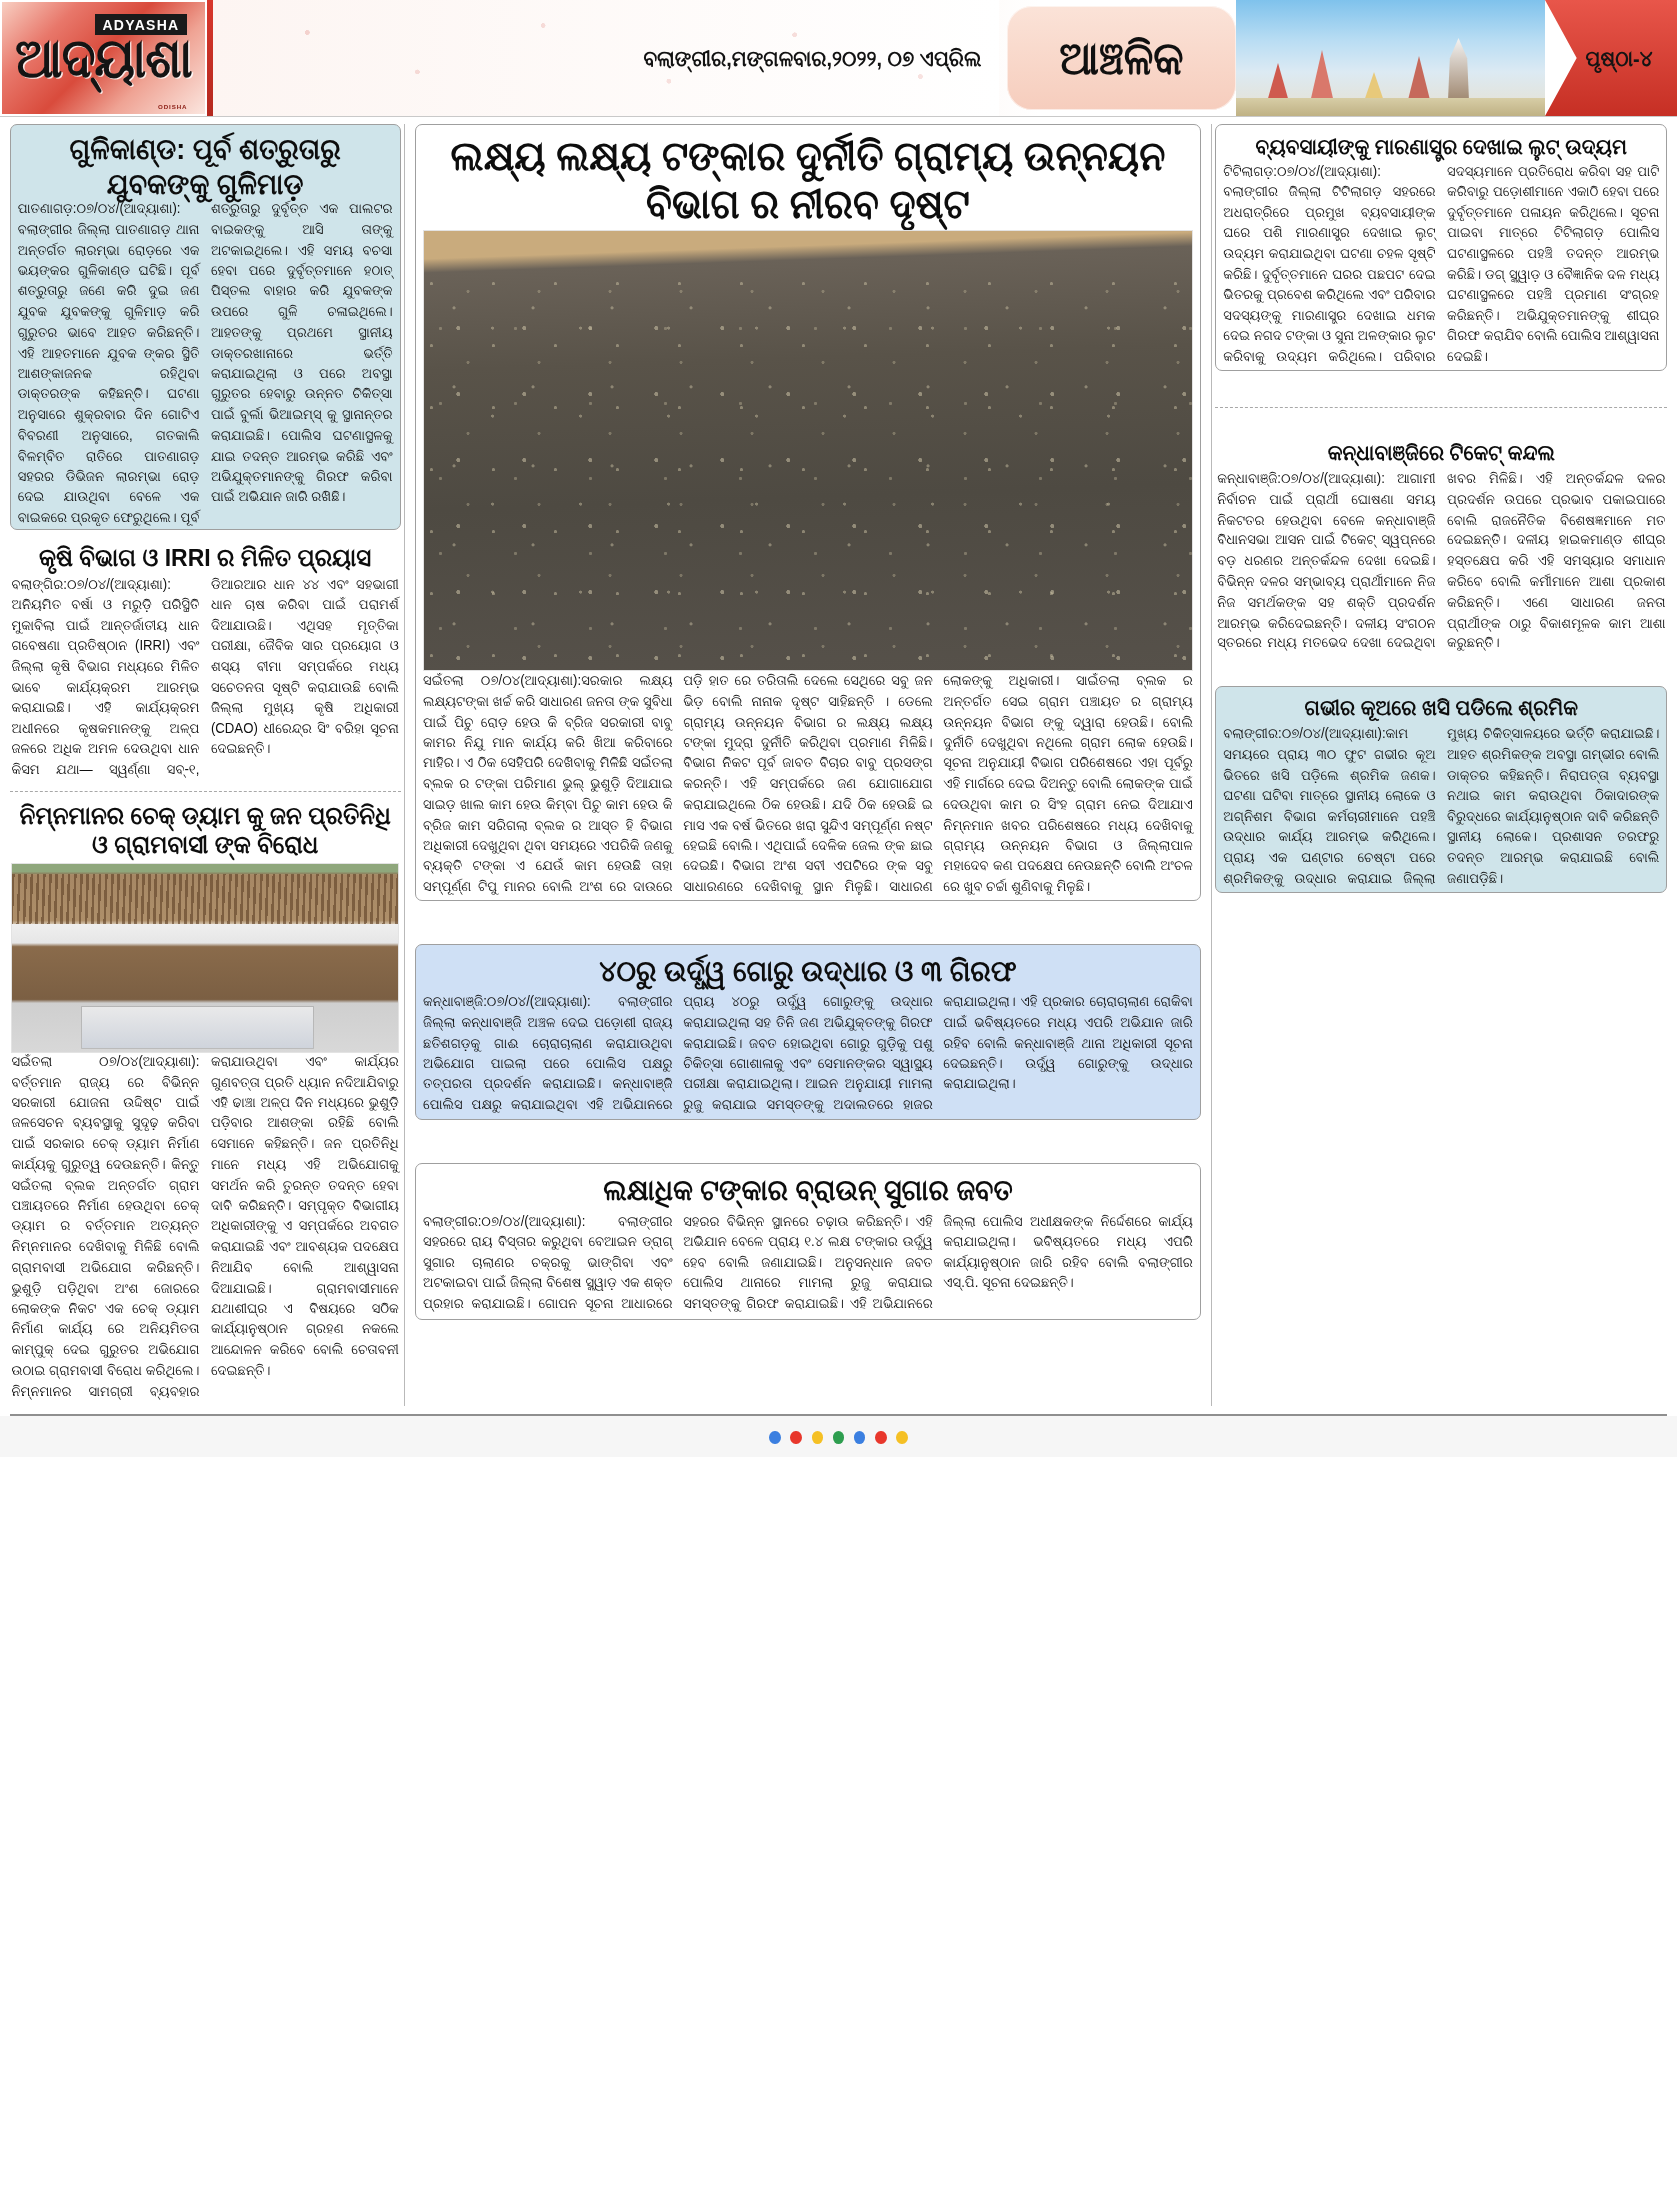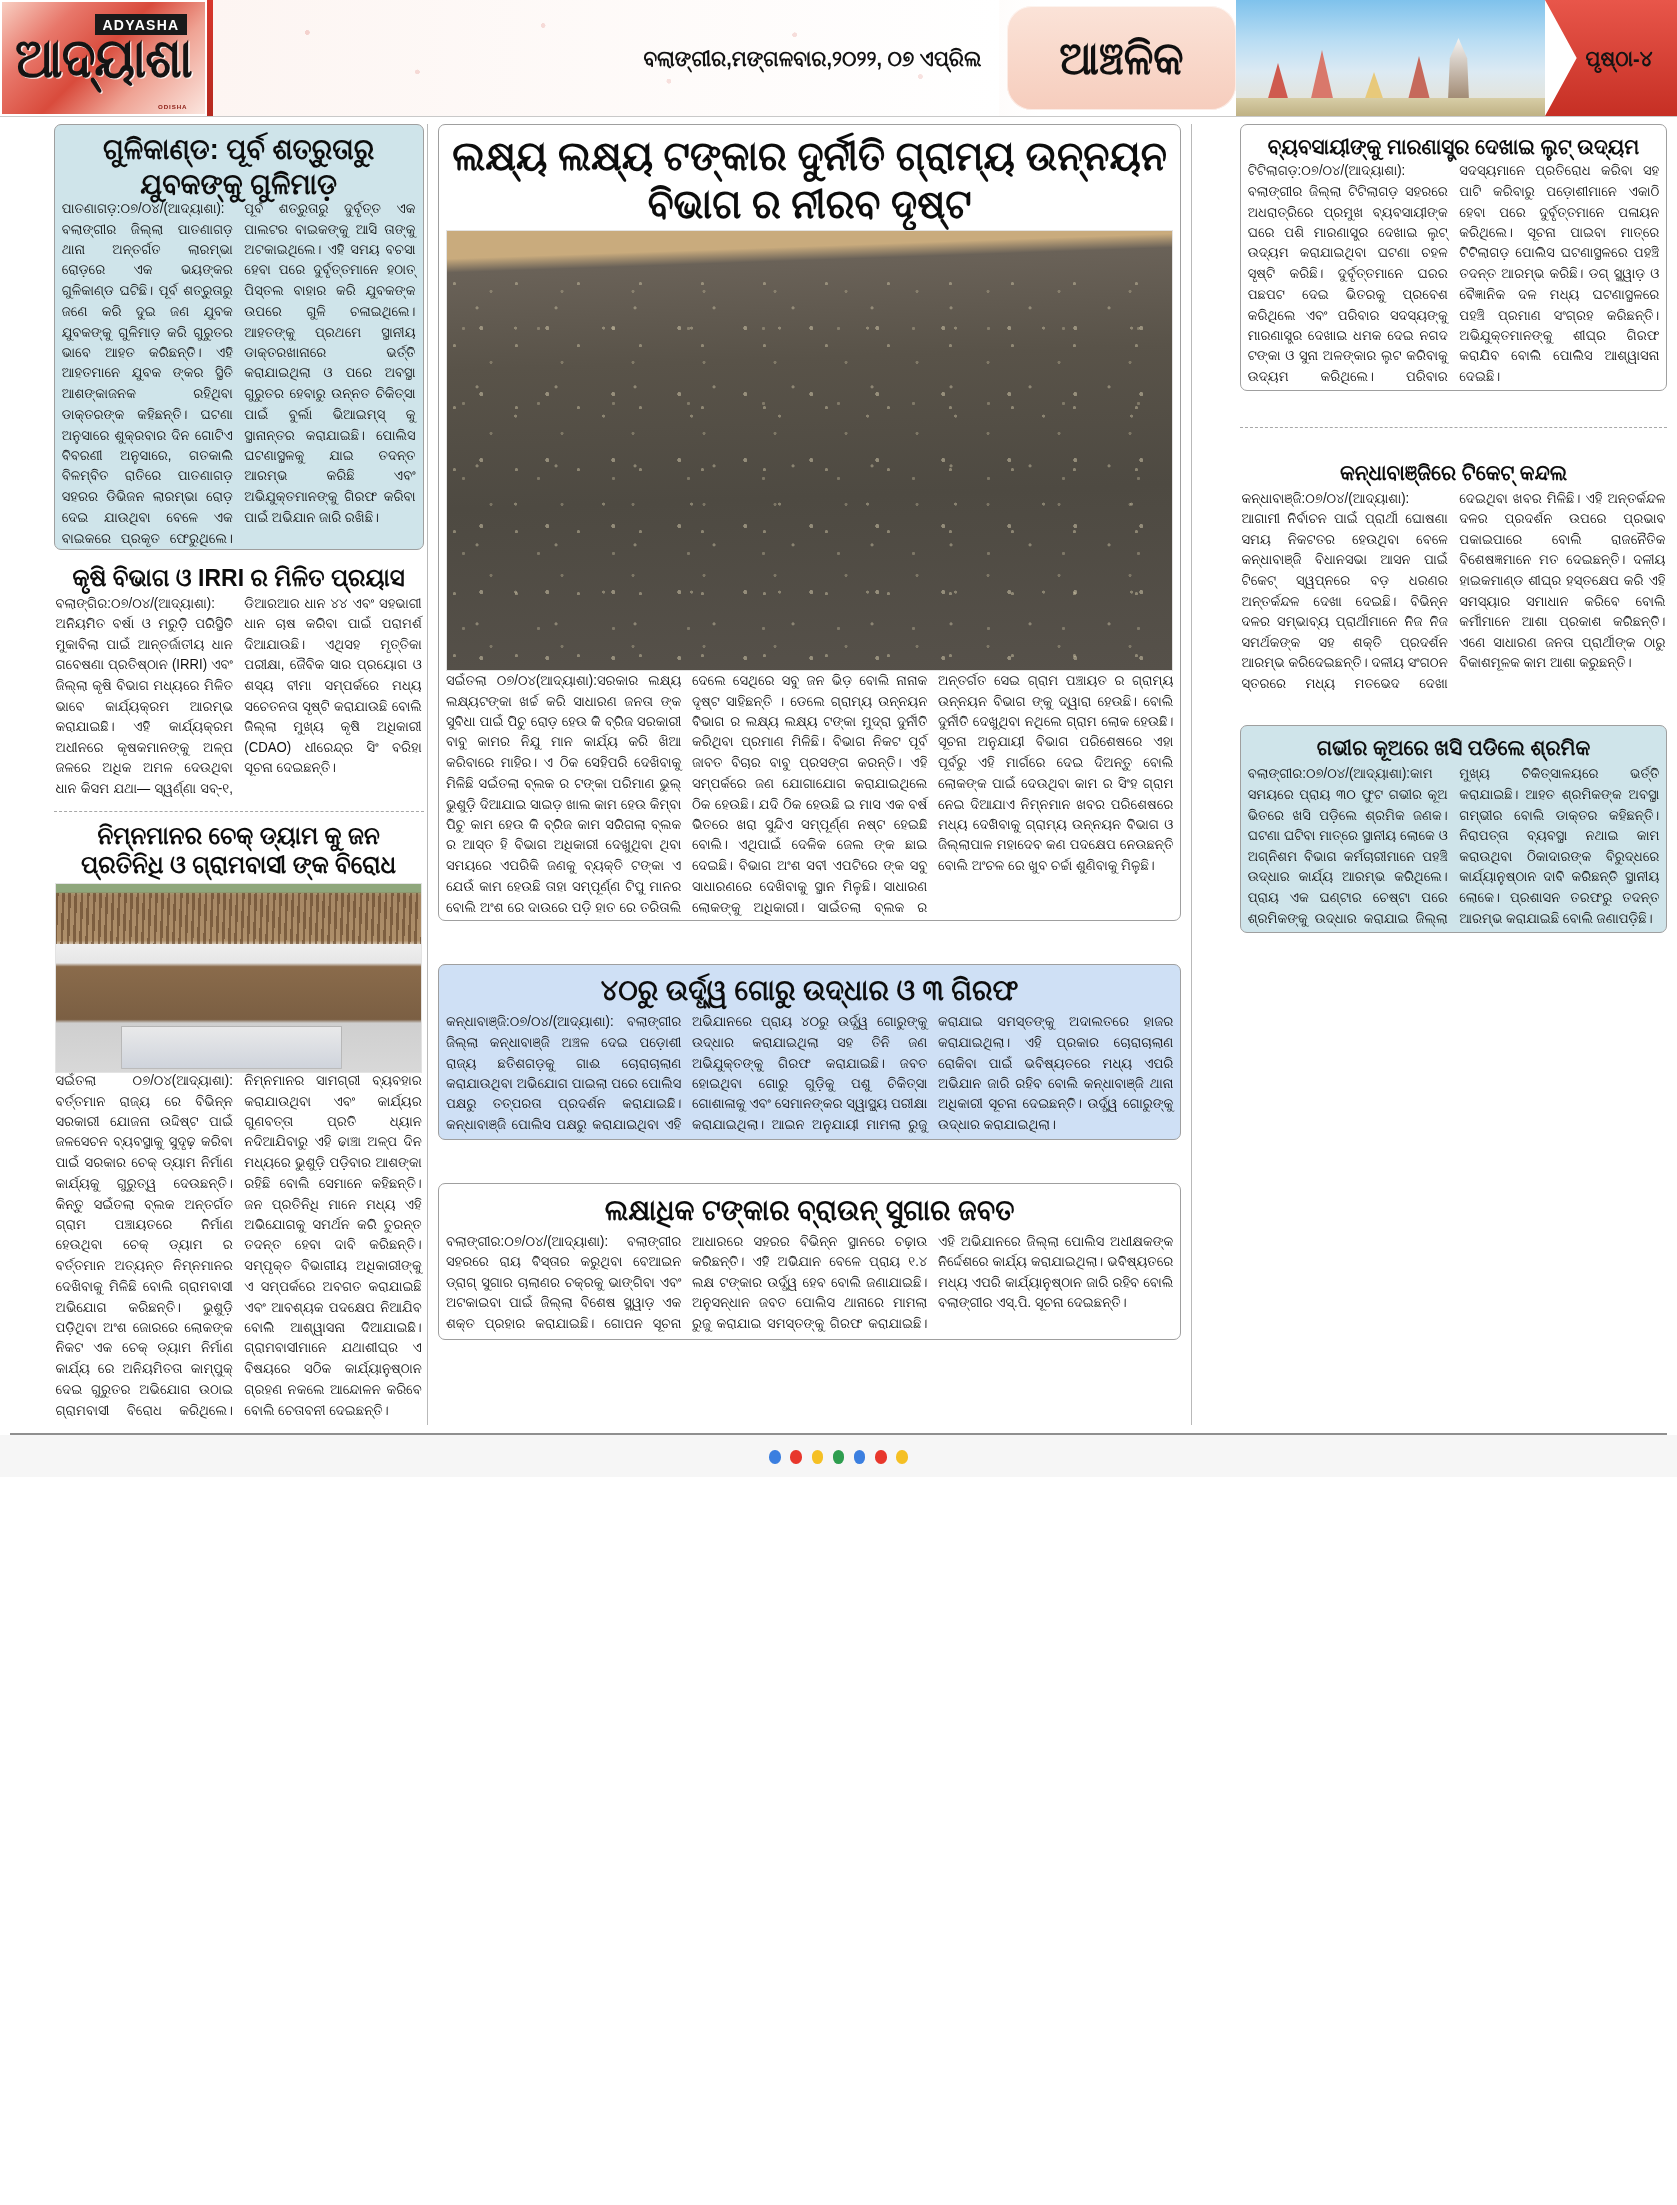--- a/index.html
+++ b/index.html
@@ -145,21 +145,21 @@
   }
 
   
   .body-grid {
     display: flex;
     width: 1677px;
     padding: 7px 9.7px 0 9.7px;
     gap: 0;
     align-items: flex-start;
   }
-  .col { display: flex; flex-direction: column; margin-left: 44px; }
+  .col { display: flex; flex-direction: column; }
   .col-left   { width: 397px; }
   .col-mid    { width: 798px; margin: 0 6.2px; gap: 36px; }
   .col-right  { width: 459px; gap: 24px; }
 
   .vrule {
     width: 1.3px;
     align-self: stretch;
     background: #b9b9b9;
     margin: 0 3.5px;
   }

